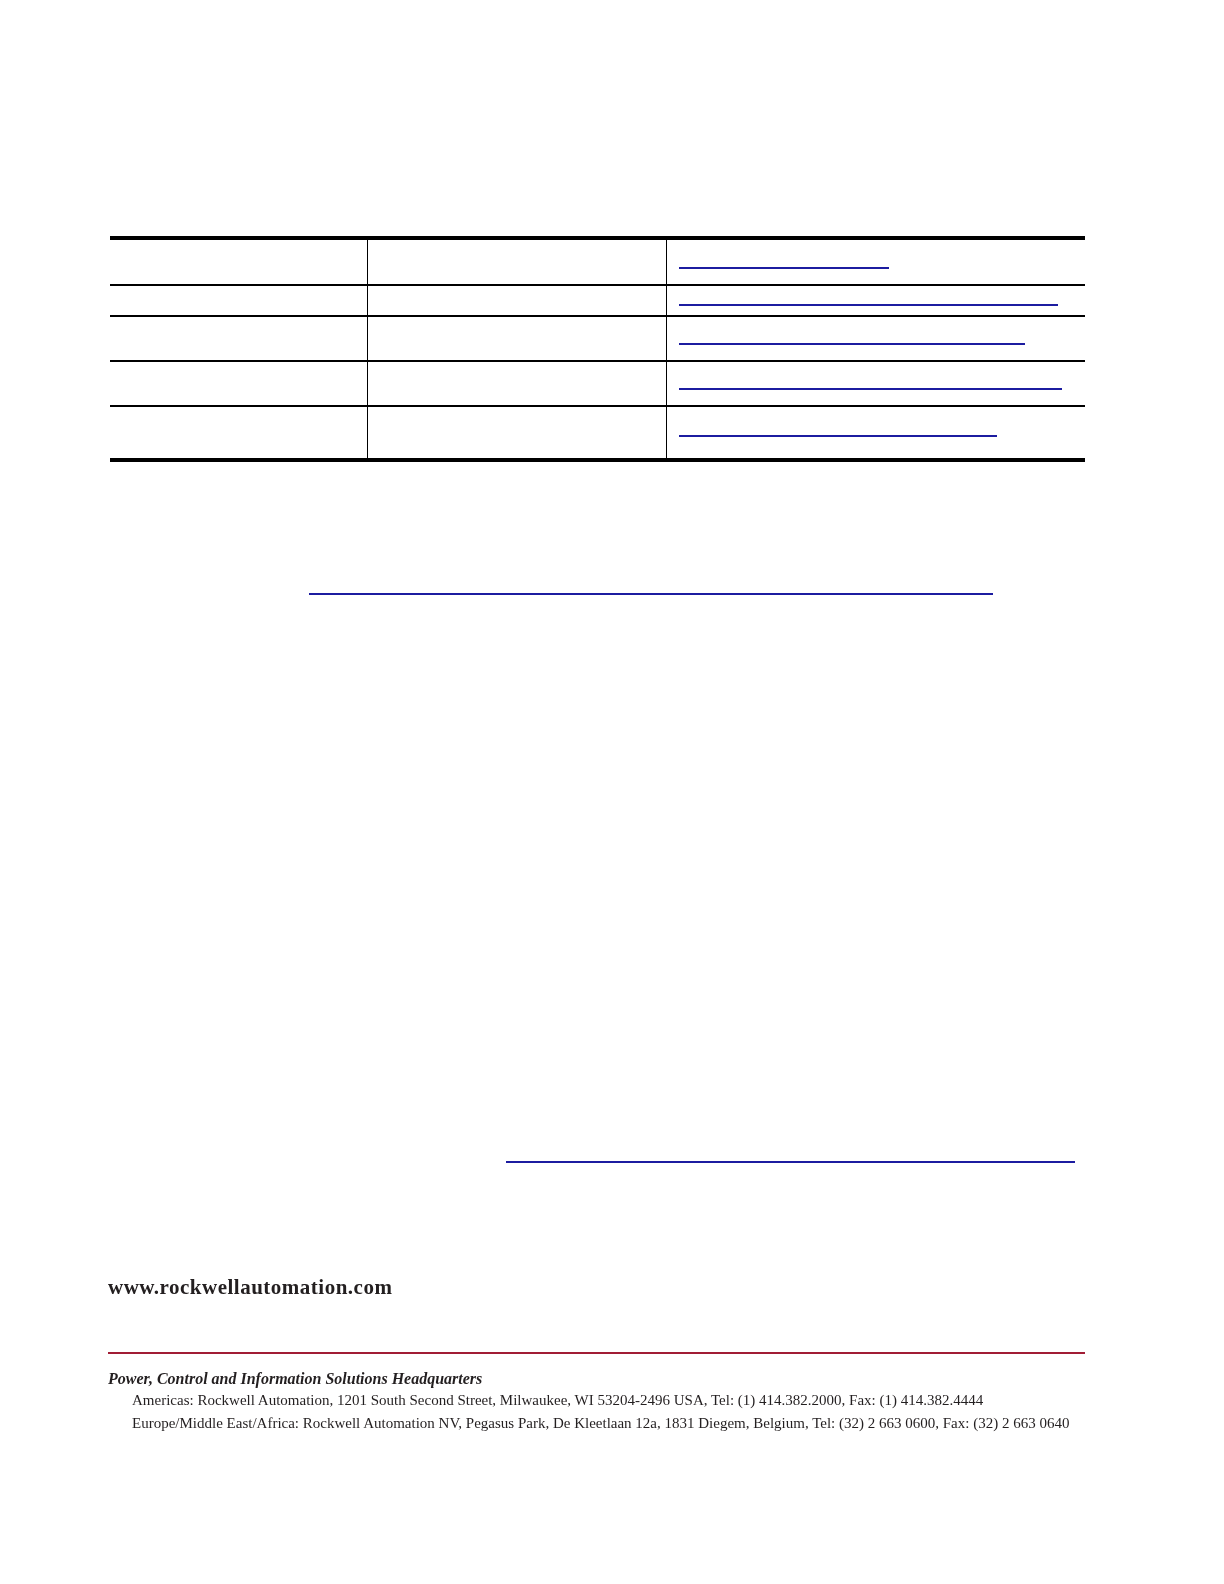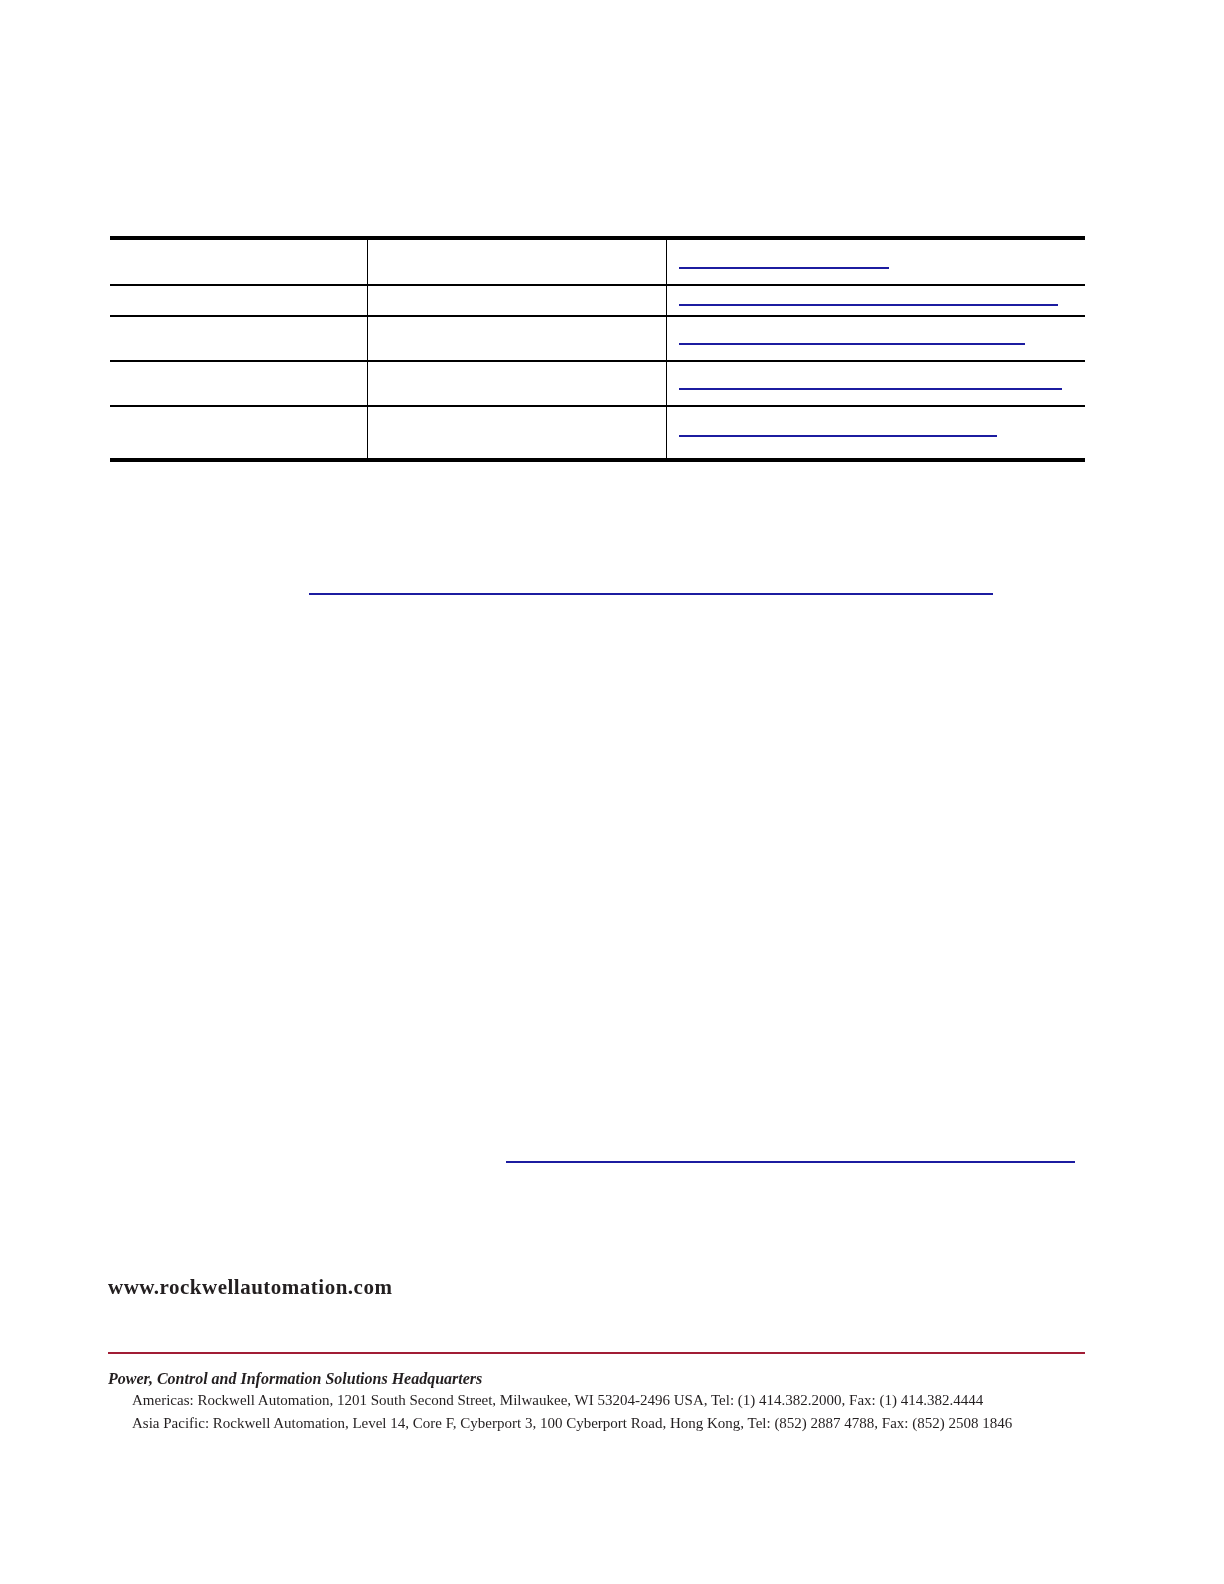--- a/index.html
+++ b/index.html
@@ -108,17 +108,17 @@
     <div class="res-row" style="height: 51px;">
       <div class="link-underline" style="left: 569px; top: 28px; width: 318px;"></div>
     </div>
   </div>
 
 <div class="website">www.rockwellautomation.com</div>
 <div class="footer-rule"></div>
 <div class="hq-heading">Power, Control and Information Solutions Headquarters</div>
 <div class="addresses">
   <div>Americas: Rockwell Automation, 1201 South Second Street, Milwaukee, WI 53204-2496 USA, Tel: (1) 414.382.2000, Fax: (1) 414.382.4444</div>
-  <div>Asia Pacific: Rockwell Automation, Level 14, Core F, Cyberport 3, 100 Cyberport Road, Hong Kong, Tel: (852) 2887 4788, Fax: (852) 2508 1846</div>
+  <div>Europe/Middle East/Africa: Rockwell Automation NV, Pegasus Park, De Kleetlaan 12a, 1831 Diegem, Belgium, Tel: (32) 2 663 0600, Fax: (32) 2 663 0640</div>
 </div>
 
 <div class="link-underline" style="left: 309px; top: 593px; width: 684px;"></div>
 <div class="link-underline" style="left: 506px; top: 1161px; width: 569px;"></div>
 
 </body></html>

